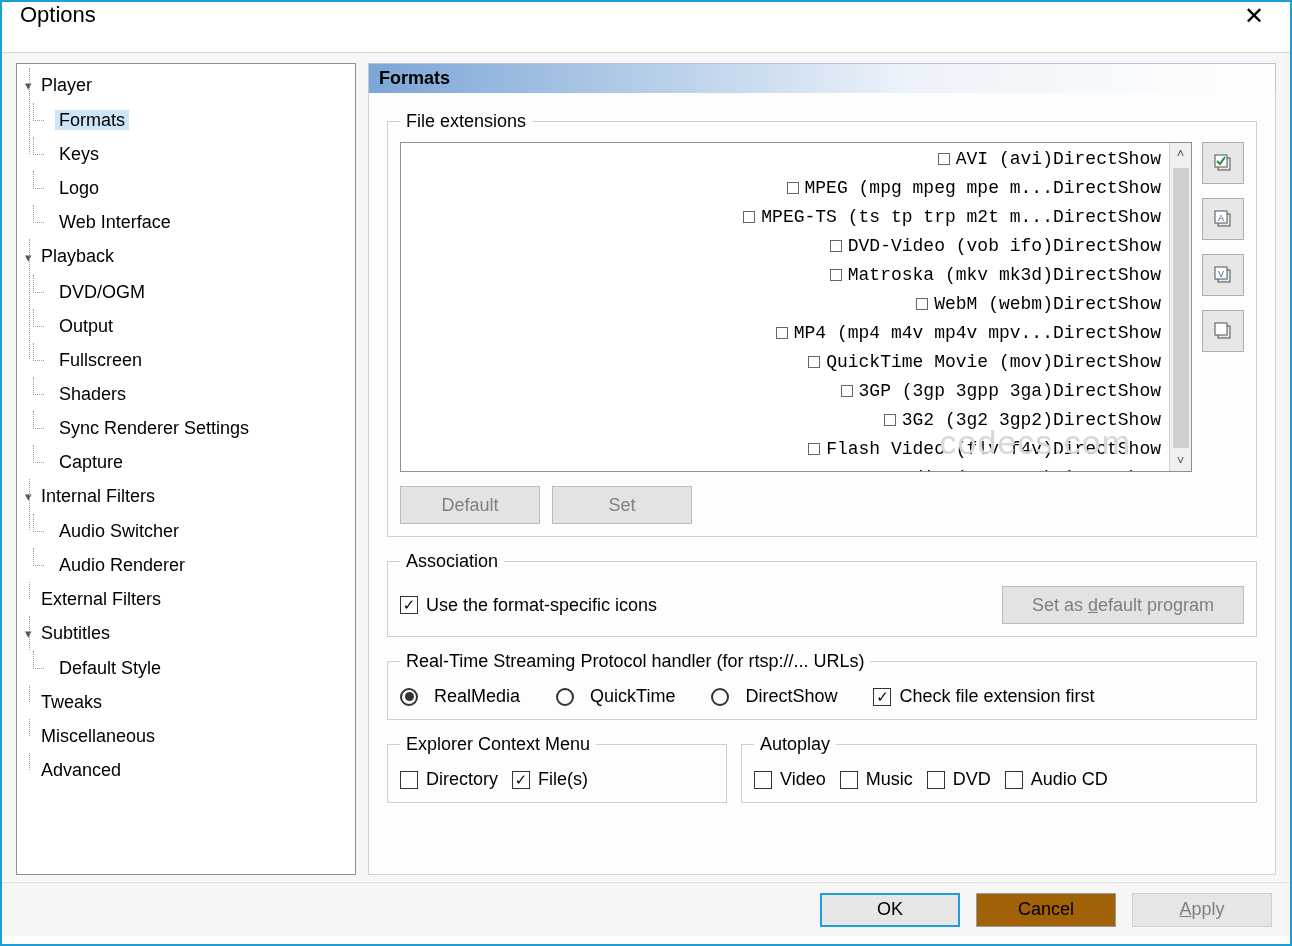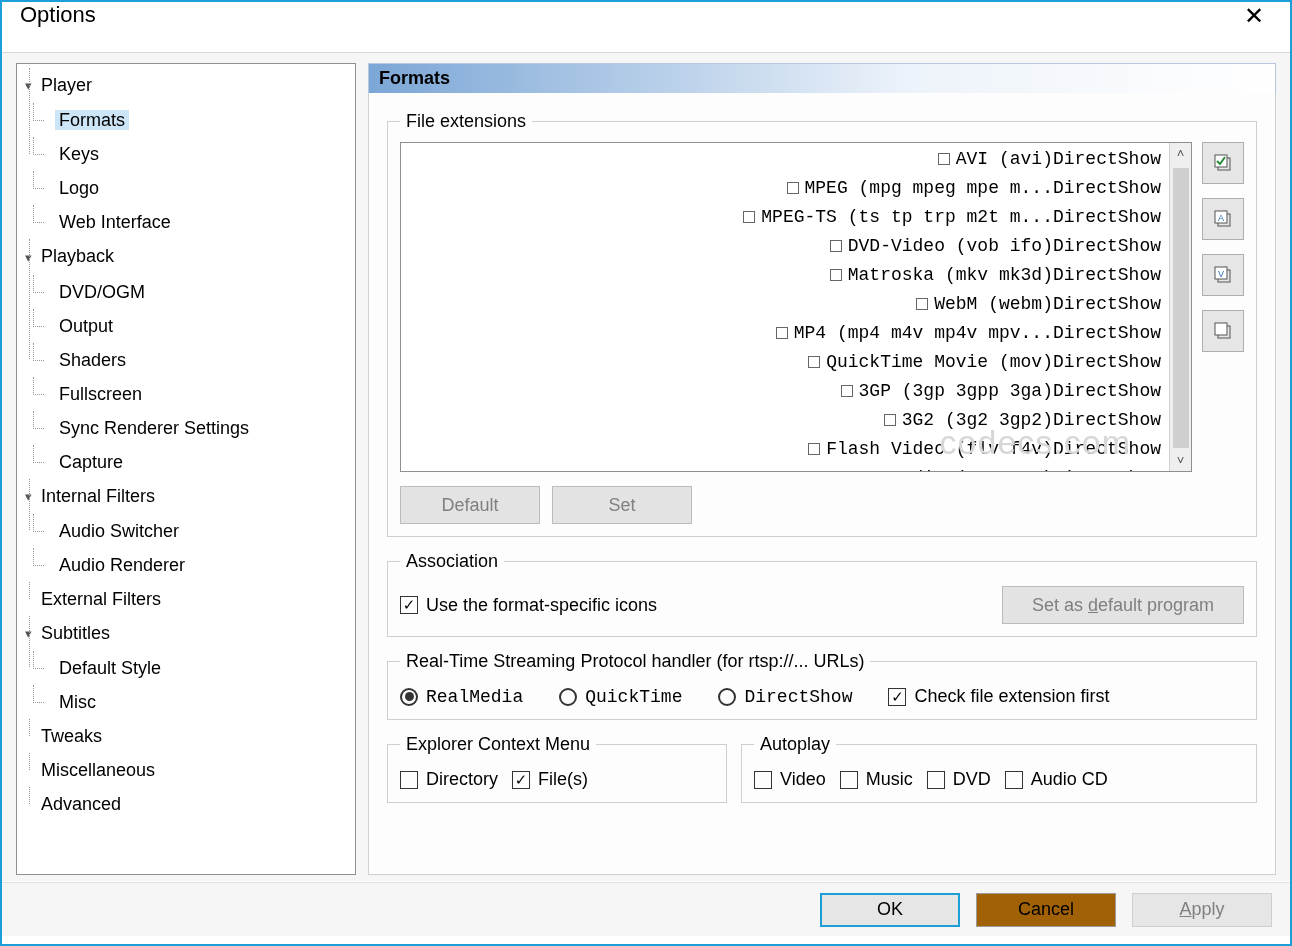--- a/index.html
+++ b/index.html
@@ -134,21 +134,21 @@
   padding: 0 24px;
   font-size: 18px;
   font-family: Liberation Sans, sans-serif;
   cursor: default;
   min-width: 140px;
 }
 .gray-btn.wide { min-width: 242px; }
 .assoc-row { display:flex; justify-content:space-between; align-items:center; padding-top:4px; }
 .check { display:inline-flex; align-items:center; gap:8px; cursor:pointer; }
 .check .box { width:18px; height:18px; border:1px solid #333; display:inline-flex; align-items:center; justify-content:center; font-size:15px; }
-.radio { display:inline-flex; align-items:center; gap:8px; margin-right:22px; cursor:pointer;font-family:Liberation Mono, monospace; }
+.radio { display:inline-flex; align-items:center; gap:16px; margin-right:22px; cursor:pointer; }
 .radio .circ { width:18px; height:18px; border:2px solid #333; border-radius:50%; display:inline-flex; align-items:center; justify-content:center; }
 .radio .dot { width:9px; height:9px; background:#333; border-radius:50%; }
 .row-inline { display:flex; align-items:center; flex-wrap:wrap; gap:8px 14px; padding-top:4px;}
 .bottom-fieldsets { display:flex; gap:14px; }
 .bottom-fieldsets fieldset { flex:1; }
 .footer {
   height: 54px;
   display:flex;
   justify-content:flex-end;
   align-items:center;
@@ -192,33 +192,32 @@
     <ul id="tree-root">
         <li><span class="toggle">▾</span><span class="label">Player</span><ul>
             <li><span class="toggle"></span><span class="label selected">Formats</span></li>
             <li><span class="toggle"></span><span class="label">Keys</span></li>
             <li><span class="toggle"></span><span class="label">Logo</span></li>
             <li><span class="toggle"></span><span class="label">Web Interface</span></li>
           </ul></li>
         <li><span class="toggle">▾</span><span class="label">Playback</span><ul>
             <li><span class="toggle"></span><span class="label">DVD/OGM</span></li>
             <li><span class="toggle"></span><span class="label">Output</span></li>
+            <li><span class="toggle"></span><span class="label">Fullscreen</span></li>
             <li><span class="toggle"></span><span class="label">Shaders</span></li>
-            <li><span class="toggle"></span><span class="label">Fullscreen</span></li>
             <li><span class="toggle"></span><span class="label">Sync Renderer Settings</span></li>
             <li><span class="toggle"></span><span class="label">Capture</span></li>
           </ul></li>
         <li><span class="toggle">▾</span><span class="label">Internal Filters</span><ul>
             <li><span class="toggle"></span><span class="label">Audio Switcher</span></li>
             <li><span class="toggle"></span><span class="label">Audio Renderer</span></li>
           </ul></li>
         <li><span class="toggle"></span><span class="label">External Filters</span></li>
         <li><span class="toggle">▾</span><span class="label">Subtitles</span><ul>
             <li><span class="toggle"></span><span class="label">Default Style</span></li>
-            <li><span class="toggle"></span><span class="label">Misc</span></li>
           </ul></li>
         <li><span class="toggle"></span><span class="label">Tweaks</span></li>
         <li><span class="toggle"></span><span class="label">Miscellaneous</span></li>
         <li><span class="toggle"></span><span class="label">Advanced</span></li>
       </ul>
   </div>
 
   <div class="main">
     <div class="panel-title">Formats</div>
     <div class="panel-body">

